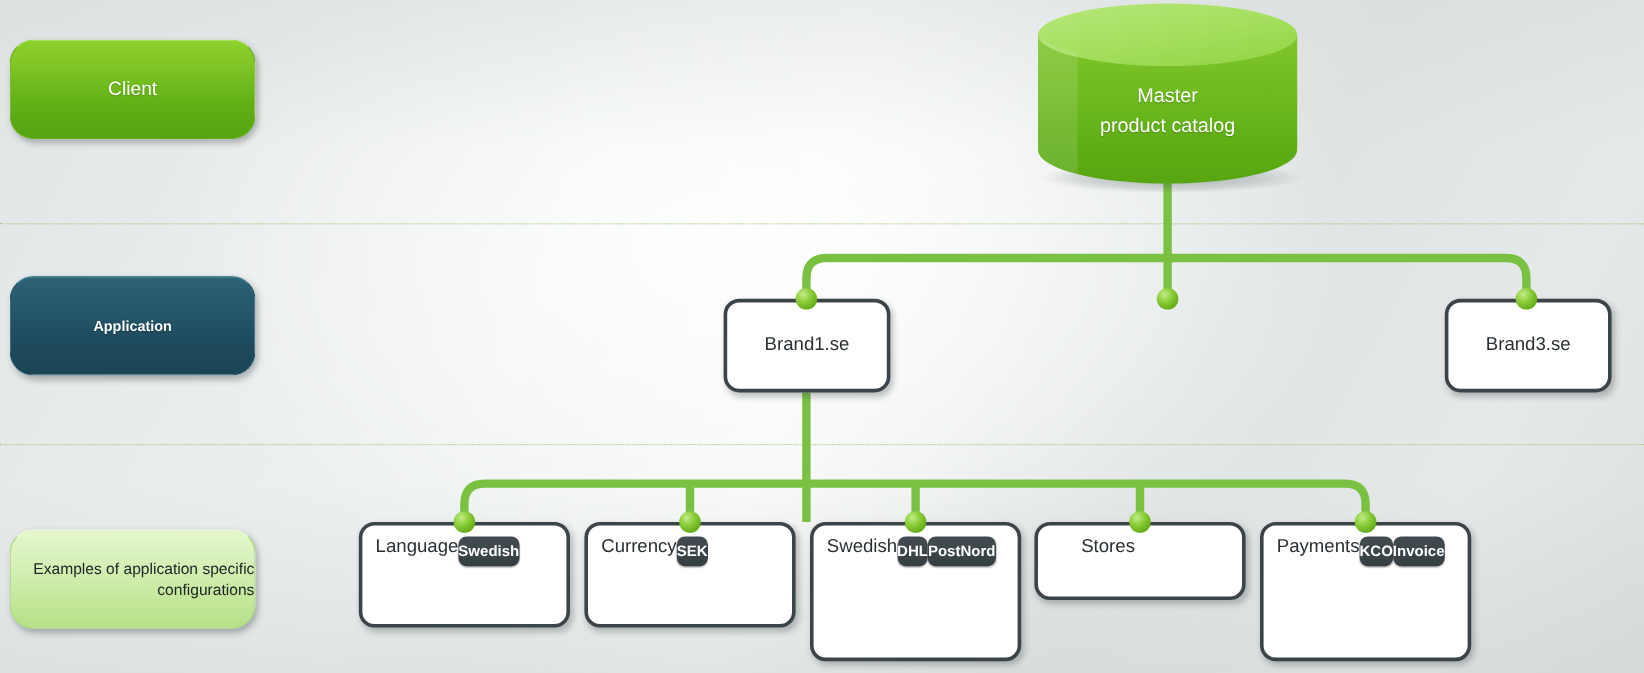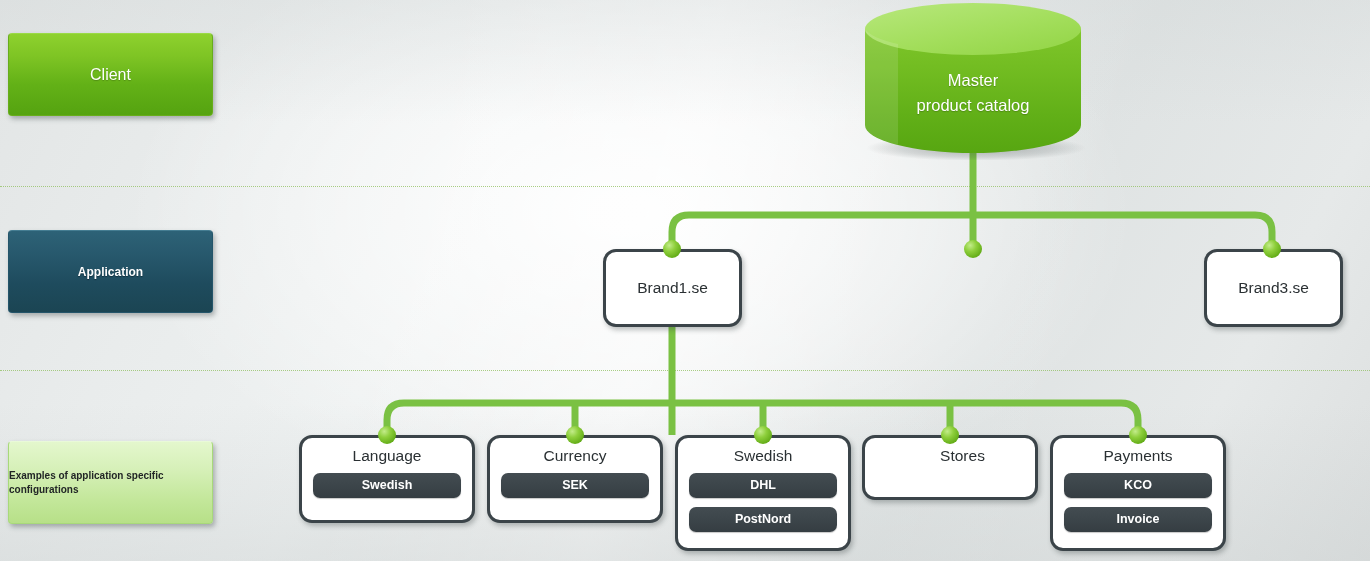--- a/index.html
+++ b/index.html
@@ -39,25 +39,25 @@
     height: 561px;
     overflow: visible;
   }
   #connector-layer { z-index: 2; }
   #dot-layer { z-index: 6; }
 
   .node { position: absolute; z-index: 4; box-sizing: border-box; }
 
   
   .lane-label {
-    border-radius: 4px;
+    border-radius: 20px;
     display: flex;
     align-items: center;
     justify-content: center;
-    text-align: left;
+    text-align: right;
     box-shadow: 2px 3px 5px rgba(60,70,70,0.38);
   }
   .lane-client {
     background: linear-gradient(180deg, #8ed12e 0%, #7ec424 28%, #63b117 62%, #55a310 100%);
     border: 1px solid #67ad1b;
     border-top-color: #9ada45;
     color: #ffffff;
     font-size: 16px;
     text-shadow: 0 1px 1px rgba(40,70,10,0.35);
   }
@@ -68,23 +68,22 @@
     color: #ffffff;
     font-size: 12px;
     text-shadow: 0 1px 1px rgba(0,20,30,0.5);
     font-weight: bold;
   }
   .lane-examples {
     background: linear-gradient(180deg, #e4f7cd 0%, #d6f0b8 34%, #c3e79a 72%, #b7e088 100%);
     border: 1px solid #a8d97a;
     border-top-color: #e9fad8;
     color: #222626;
-    font-size: 10px;
+    font-size: 13px;
     line-height: 1.35;
-    font-weight: bold;
   }
 
   
   .lane-divider {
     position: absolute;
     left: 0;
     width: 1370px;
     height: 0;
     border-top: 1px dotted #8fbf5e;
     opacity: 0.75;
@@ -121,21 +120,21 @@
   .brand-card {
     display: flex;
     align-items: center;
     justify-content: center;
   }
   .brand-card .card-title { font-size: 15.5px; }
 
   .config-card {
     padding: 9px 11px 0 11px;
     display: flex;
-    flex-direction: column;
+    flex-direction: row;
     align-items: stretch;
   }
   .config-card .card-title { margin-bottom: 8px; }
 
   .pill {
     background: linear-gradient(180deg, #434c51 0%, #3d464b 45%, #353d42 100%);
     border-radius: 7px;
     color: #ffffff;
     font-size: 12.5px;
     font-weight: bold;

